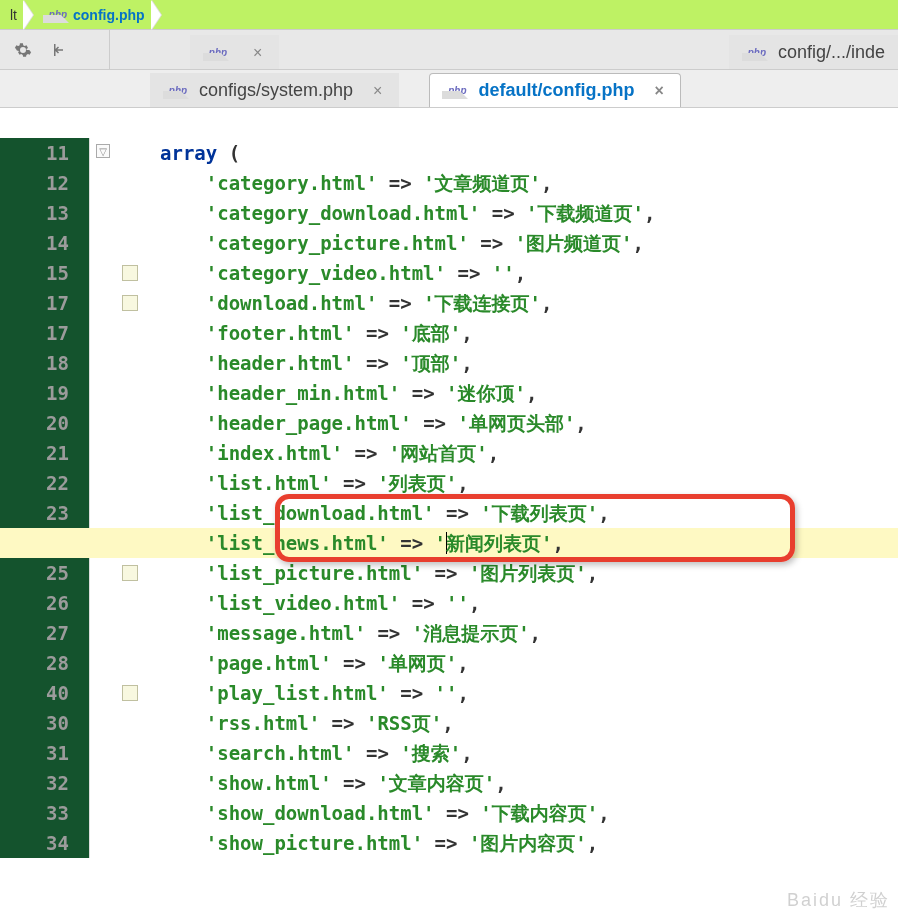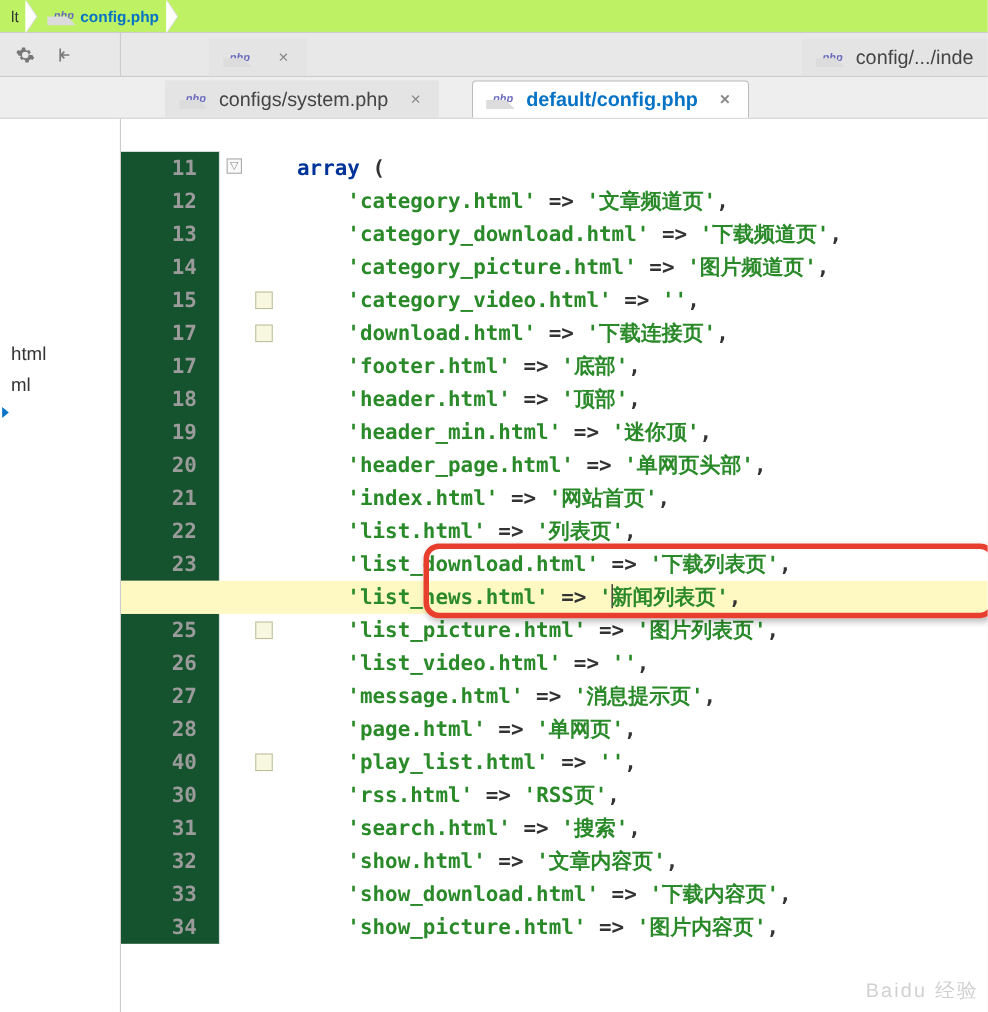--- a/index.html
+++ b/index.html
@@ -286,25 +286,20 @@
   </div>
   <div style="width:30px"></div>
   <div class="tab active">
     <span class="php-icon">php</span>
     <span>default/config.php</span>
     <span class="close-x">×</span>
   </div>
 </div>
 
 <div class="main-area">
-  <div class="sidebar">
-    <div class="tree-item">html</div>
-    <div class="tree-item">ml</div>
-    <div class="tree-item blue"> </div>
-  </div>
 
   <div class="editor">
     <div class="gutter" id="gutter">
         <div class="ln">11</div>
         <div class="ln">12</div>
         <div class="ln">13</div>
         <div class="ln">14</div>
         <div class="ln">15</div>
         <div class="ln">17</div>
         <div class="ln">17</div>

